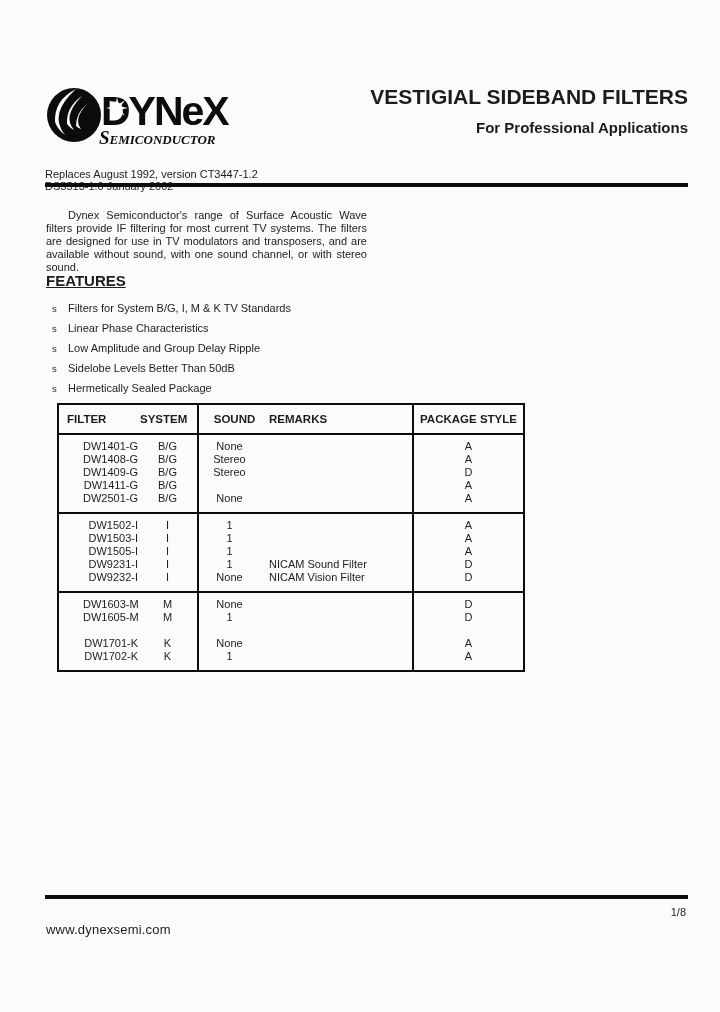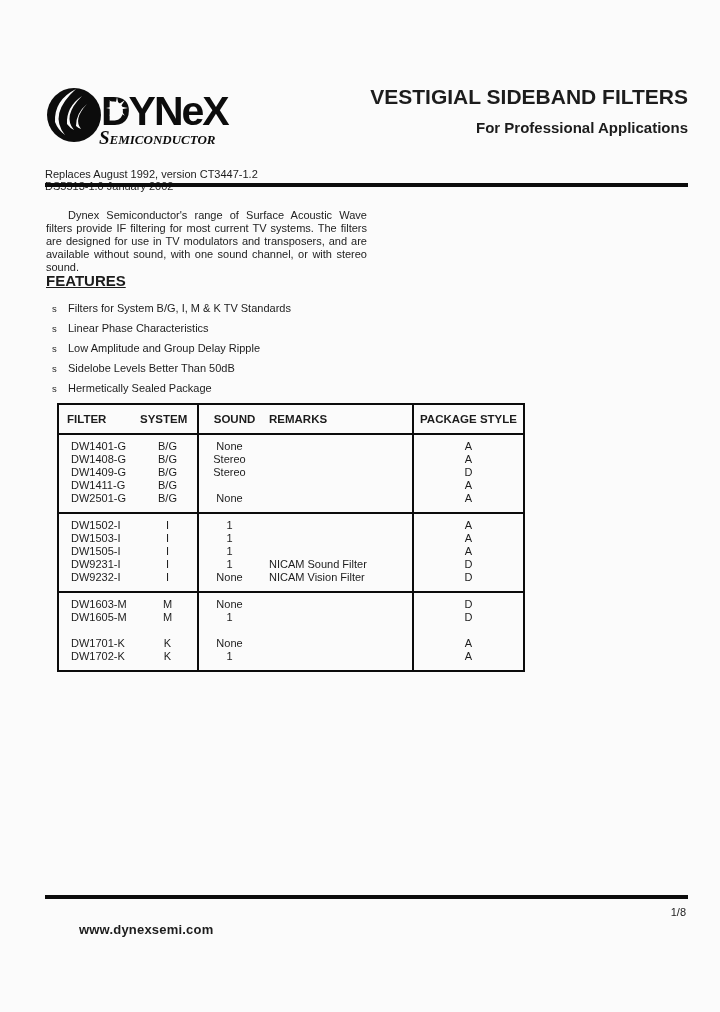--- a/index.html
+++ b/index.html
@@ -57,32 +57,32 @@
   }
   th.h-filter{text-align:left;padding-left:8px;}
   th.h-system{text-align:left;padding-left:2px;}
   th.h-sound{text-align:center;padding-left:11px;}
   th.h-remarks{text-align:left;padding-left:9px;}
   th.h-package{text-align:center;}
   th.h-sound, td.col-sound{border-left:2px solid #0c0c0c;}
   th.h-package, td.col-package{border-left:2px solid #0c0c0c;}
   tbody{border-top:2px solid #0c0c0c;}
   td{font-size:11px;line-height:13px;height:13px;padding:0;white-space:nowrap;overflow:hidden;}
-  td.col-filter{text-align:left;padding-left:12px;}
+  td.col-filter{text-align:right;padding-left:24px;}
   td.col-system{text-align:center;}
   td.col-sound{text-align:center;}
   td.col-remarks{text-align:left;padding-left:9px;}
   td.col-package{text-align:center;}
   tbody tr:first-child td{padding-top:5px;}
   tbody tr:last-child td{padding-bottom:7px;}
 
   
   .rule-bottom{position:absolute;left:45px;top:895px;width:643px;height:4px;background:#0c0c0c;}
   .page-num{position:absolute;right:34px;top:906px;font-size:11px;}
-  .website{position:absolute;left:46px;top:922px;font-size:13px;font-weight:bold;letter-spacing:0.2px;margin-left:33px;}
+  .website{position:absolute;left:46px;top:922px;font-size:13px;font-weight:normal;letter-spacing:0.2px;}
 </style>
 </head>
 <body>
 
 <div class="page">
 
   <div class="logo">
     <svg width="220" height="72" viewBox="0 0 220 72">
 
       <g>

